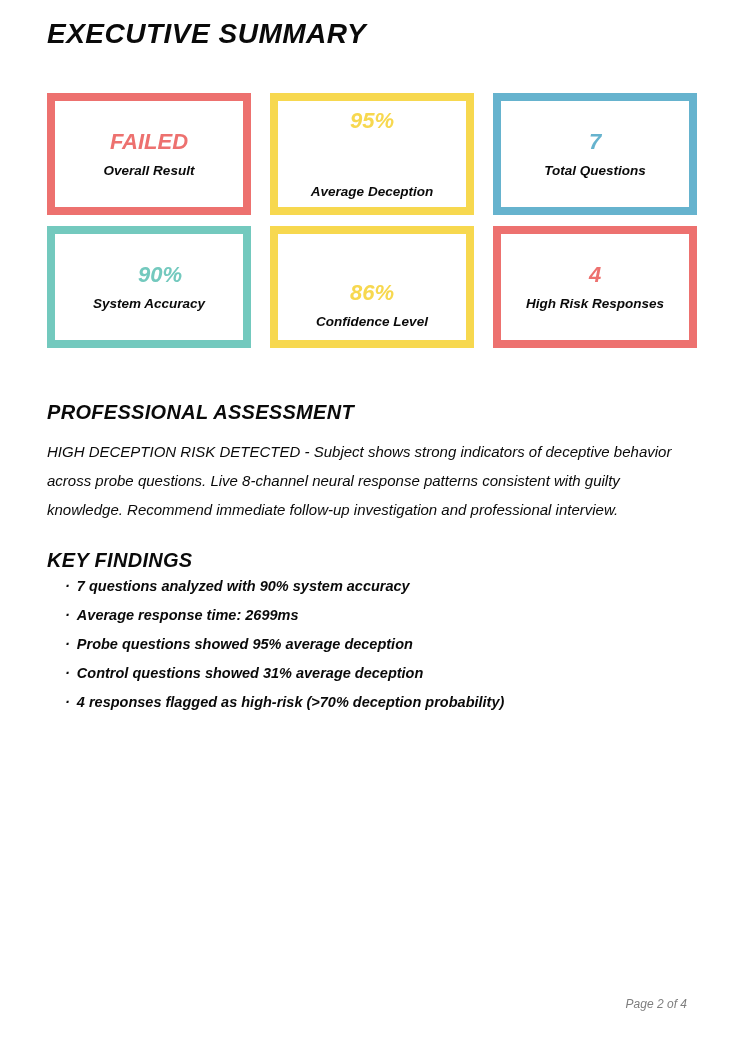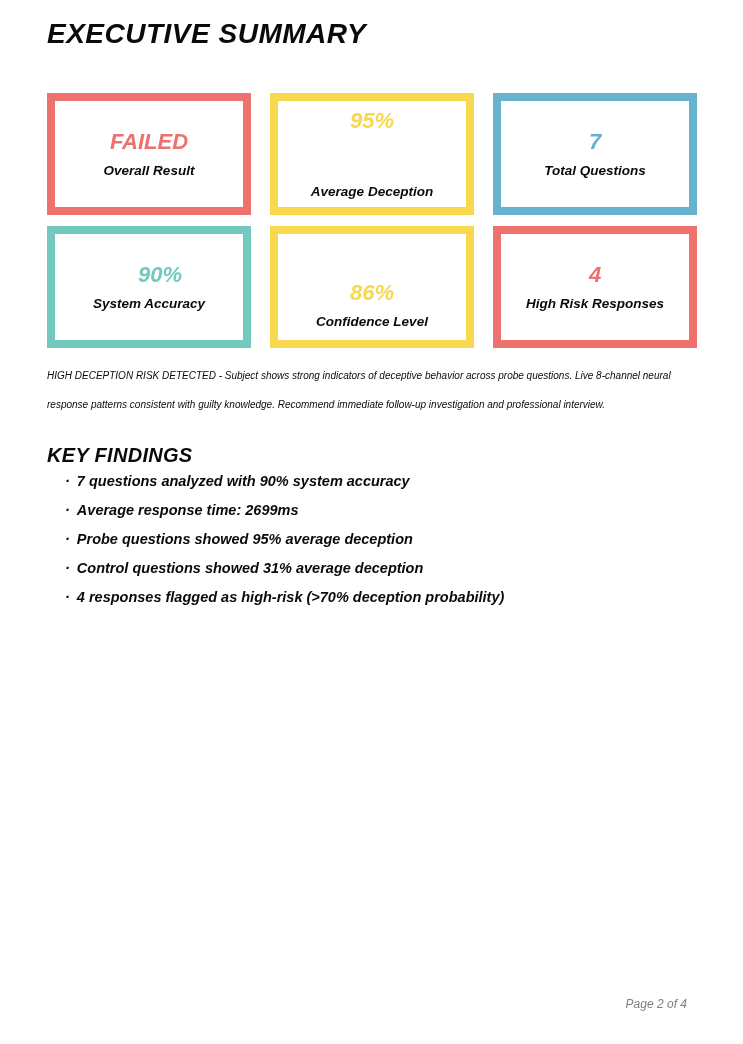--- a/index.html
+++ b/index.html
@@ -64,21 +64,21 @@
     margin: 0;
     font-size: 20px;
     line-height: 24px;
     font-weight: bold;
     letter-spacing: 0.3px;
     color: #0a0a0a;
   }
   .assessment-heading { margin-top: 52px; }
   .assessment-body {
     margin: 13px 0 0 0;
-    font-size: 10px;
+    font-size: 15px;
     line-height: 29px;
     font-weight: normal;
     color: #0a0a0a;
     max-width: 650px;
   }
   .findings-heading { margin-top: 24px; }
   .findings-list {
     list-style: none;
     margin: 0 0 0 0;
     padding: 0 0 0 18px;
@@ -137,20 +137,21 @@
       <div class="card-label">Confidence Level</div>
     </div>
 
     <div class="card" style="border-color: rgb(237, 113, 111);">
       <div class="card-value" style="color: rgb(237, 113, 111);">4</div>
       <div class="card-label">High Risk Responses</div>
     </div>
 
   </div>
 
+  <h2 class="section-heading assessment-heading">PROFESSIONAL ASSESSMENT</h2>
 
   <p class="assessment-body">HIGH DECEPTION RISK DETECTED - Subject shows strong indicators of deceptive behavior across probe questions. Live 8-channel neural response patterns consistent with guilty knowledge. Recommend immediate follow-up investigation and professional interview.</p>
 
   <h2 class="section-heading findings-heading">KEY FINDINGS</h2>
 
   <ul class="findings-list">
     <li>
       <span class="bullet-dot">·</span><span>7 questions analyzed with 90% system accuracy</span>
     </li>
     <li>

